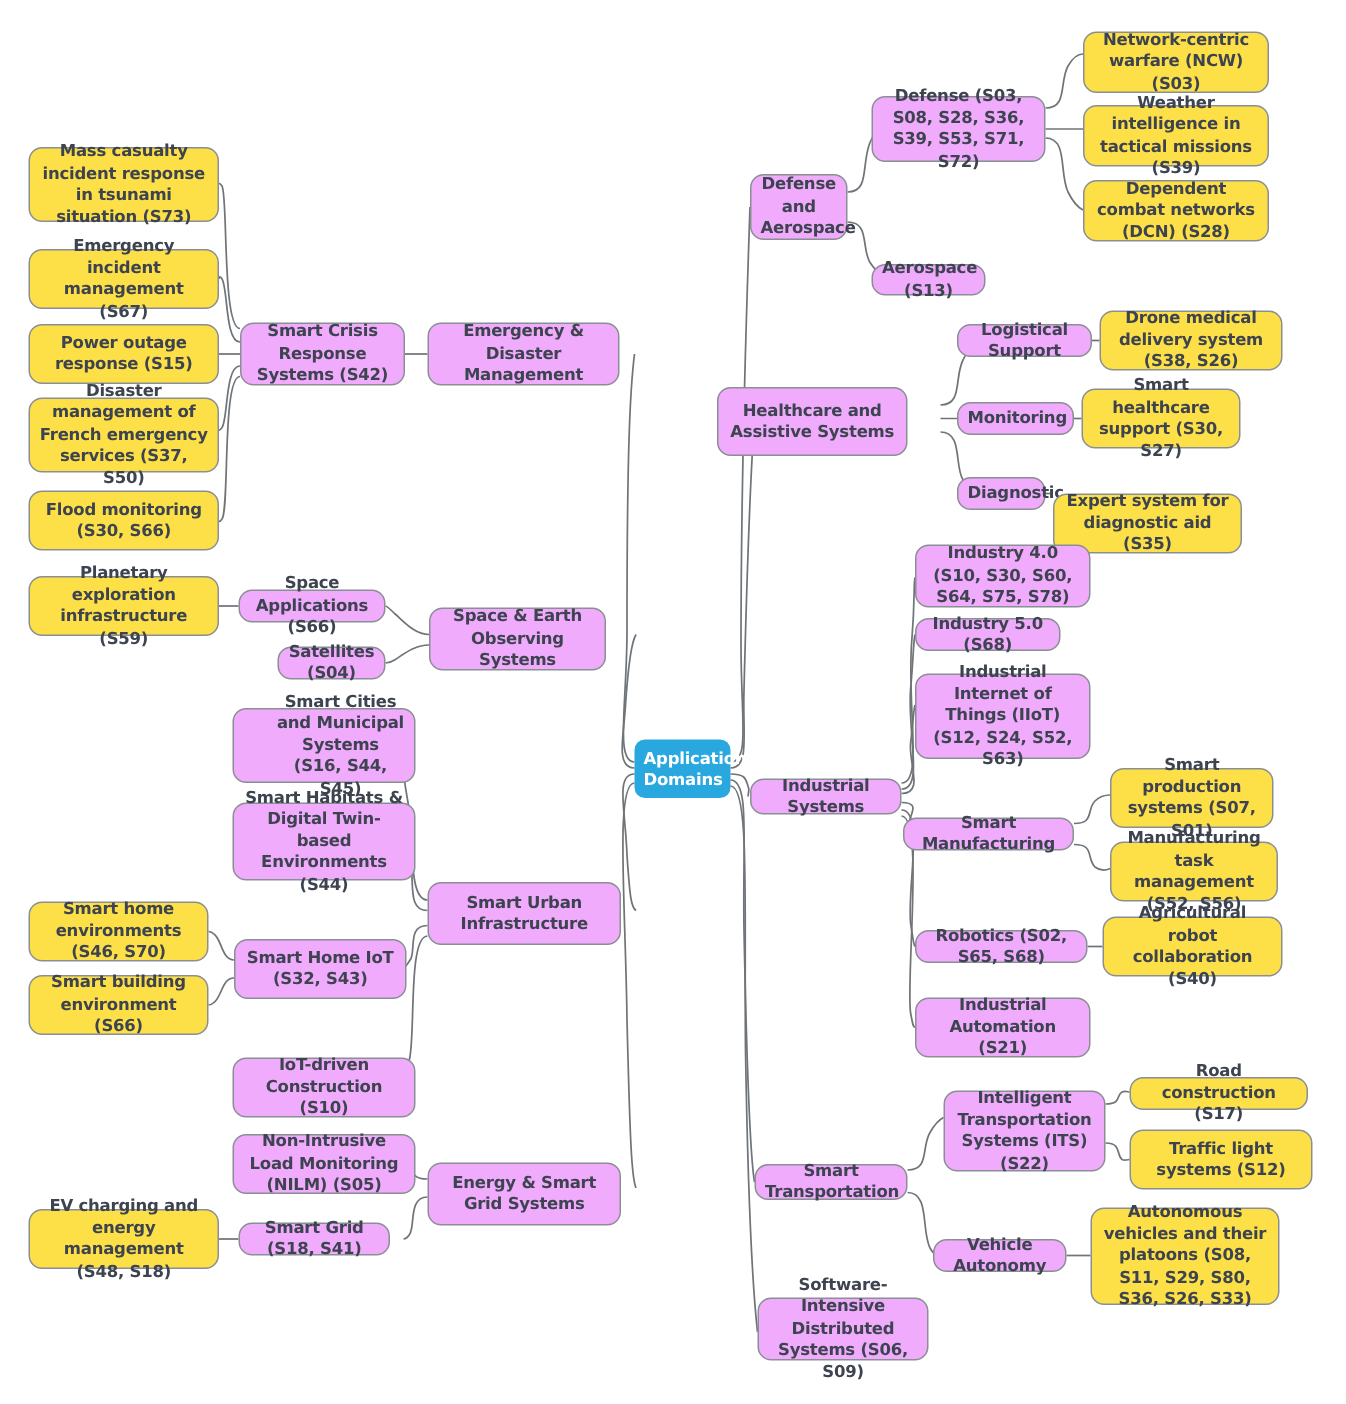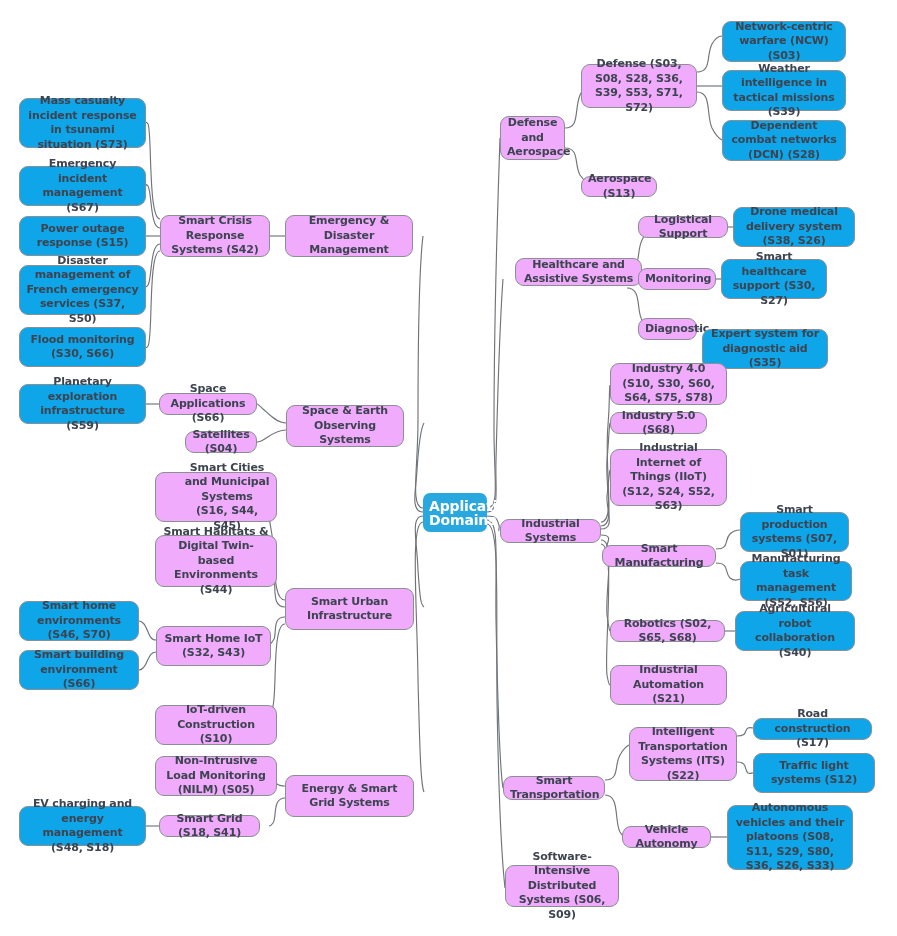--- a/index.html
+++ b/index.html
@@ -17,27 +17,27 @@
     border:1px solid #8a8f94;
     border-radius:9px;
     color:#3d4450;
     font-weight:bold;
     font-size:11px;
     line-height:14.5px;
     padding:3px 6px;
     background:#f0abfc;
     letter-spacing:-0.15px;
   }
-  .node.leaf{ background:#0ea5e9; border-color:#8a8f94; }
+  .node.leaf{ background:#fde047; border-color:#8a8f94; }
   .node.root{
     background:#29a8e0;
     border:none;
     color:#ffffff;
     border-radius:7px;
-    font-size:14px;
+    font-size:11px;
     line-height:14px;
   }
   .node span{display:block;width:100%;}
 </style>
 </head>
 <body>
 
 <div id="canvas">
 
   <svg class="edges" viewBox="0 0 897 936">
@@ -135,21 +135,21 @@
   </div>
 
   <div class="node leaf" style="left:722px;top:120px;width:124px;height:41px;">
     <span>Dependent combat networks (DCN) (S28)</span>
   </div>
 
   <div class="node" style="left:581px;top:176px;width:76px;height:21px;">
     <span>Aerospace (S13)</span>
   </div>
 
-  <div class="node" style="left:515px;top:258px;width:127px;height:28px;">
+  <div class="node" style="left:478px;top:258px;width:127px;height:46px;">
     <span>Healthcare and Assistive Systems</span>
   </div>
 
   <div class="node" style="left:638px;top:216px;width:90px;height:22px;">
     <span>Logistical Support</span>
   </div>
 
   <div class="node leaf" style="left:733px;top:207px;width:122px;height:40px;">
     <span>Drone medical delivery system (S38, S26)</span>
   </div>

